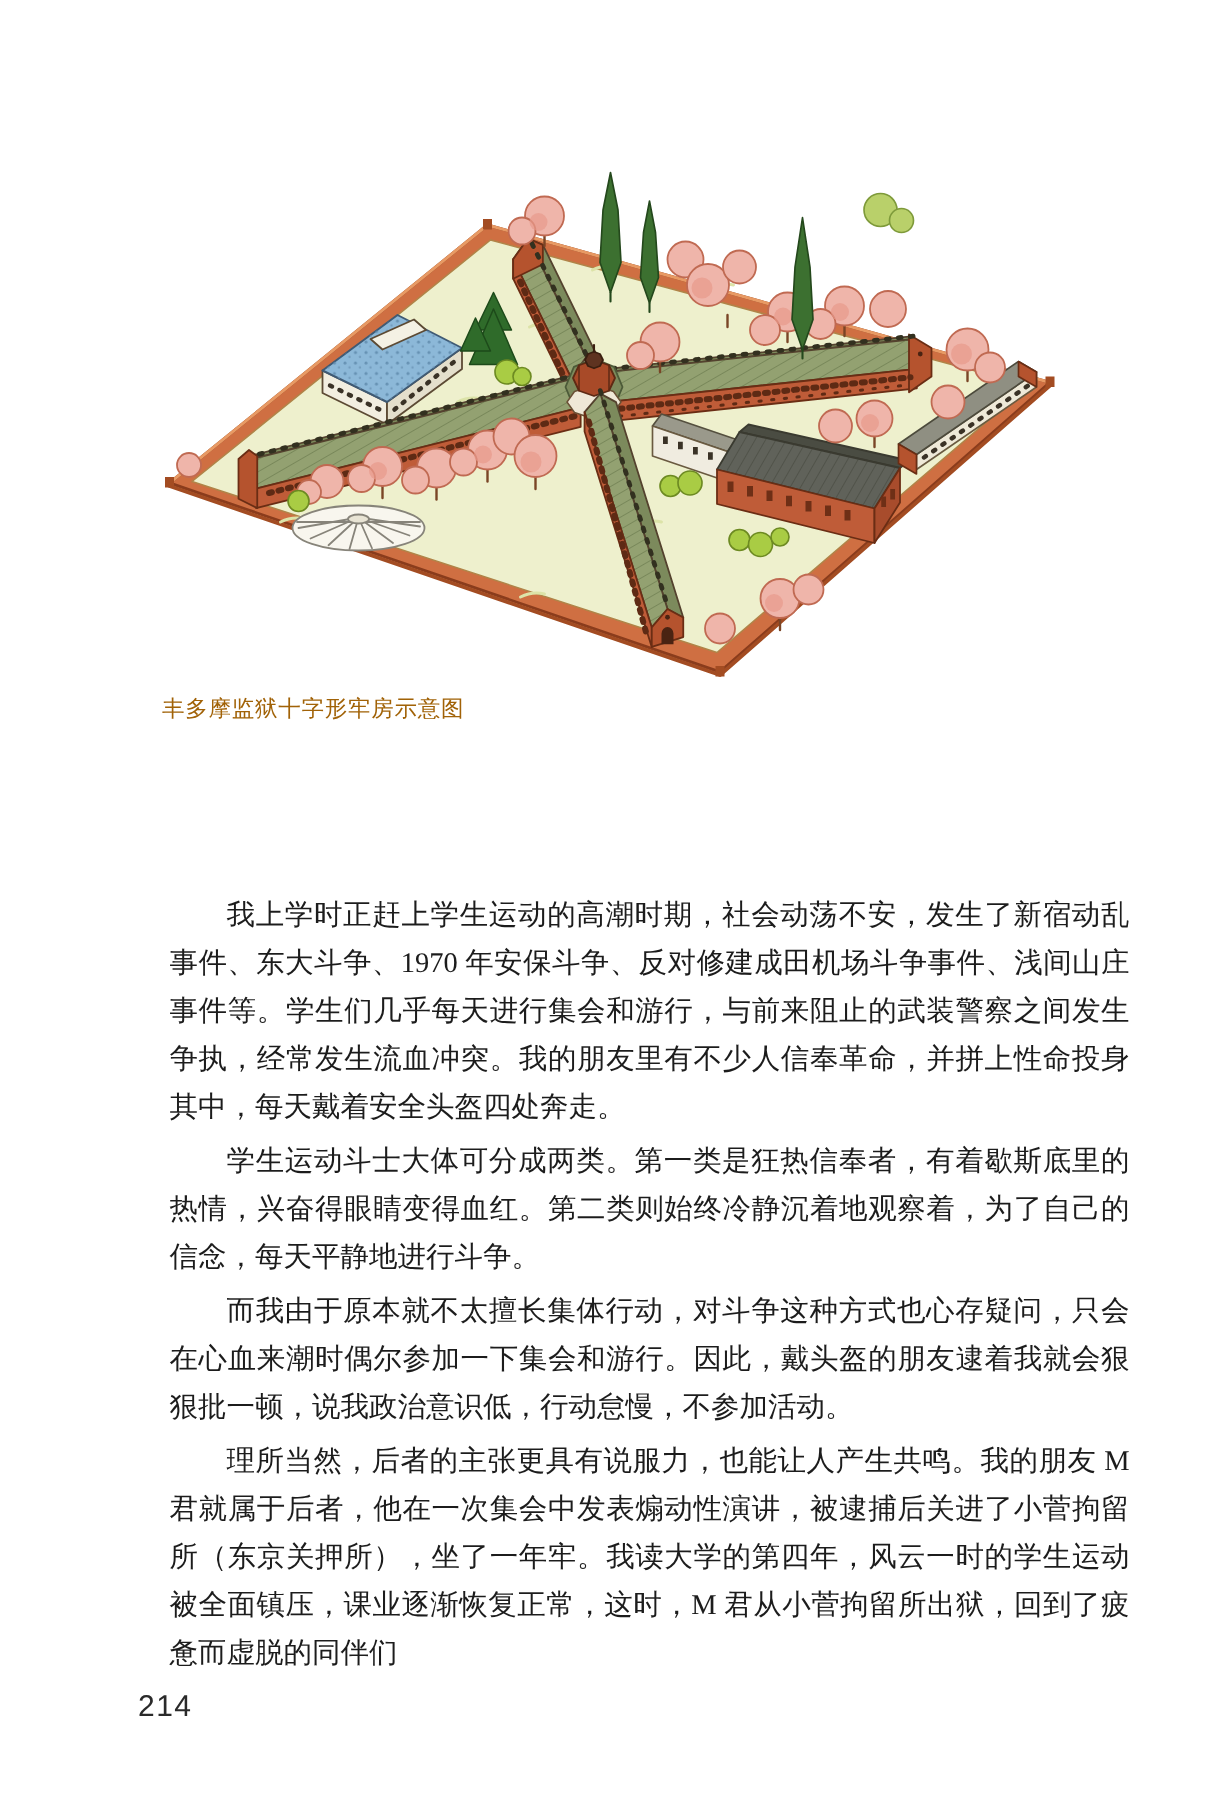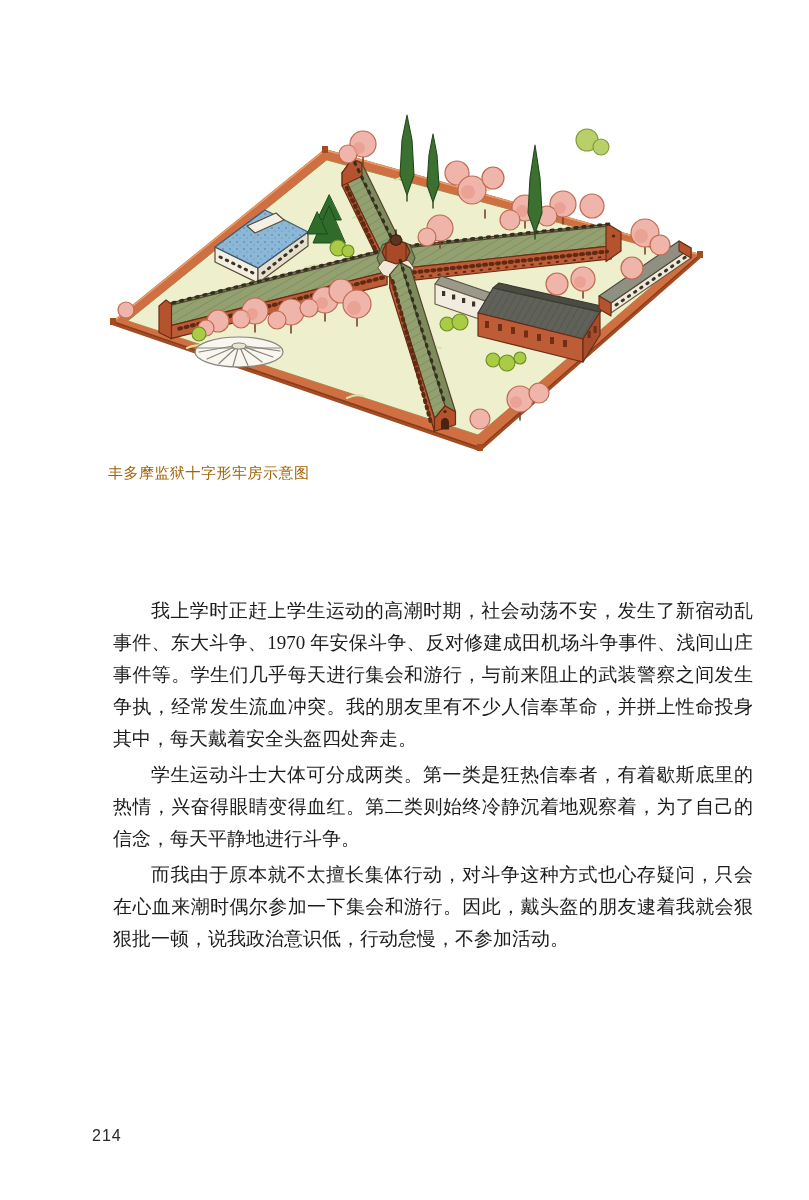--- a/index.html
+++ b/index.html
@@ -16,21 +16,21 @@
   }
   .bodytext{position:absolute;left:85px;top:595px;width:640px;color:#1c1c1c;margin-left:28px;}
   .bodytext p{
     margin:0 0 4px 0;font-size:19px;line-height:32px;
     text-align:justify;text-justify:inter-ideograph;text-indent:2em;
   }
   .bodytext p:last-child{margin-bottom:0;}
   .pagenum{
     position:absolute;left:92px;top:1127px;
     font-family:"Liberation Sans","DejaVu Sans",sans-serif;
-    font-size:16px;color:#2a2a2a;letter-spacing:1px;
+    font-size:20px;color:#2a2a2a;letter-spacing:1px;
   }
 </style>
 </head>
 <body>
 
 <div class="page">
 
   <figure class="figure" style="margin:0">
     <svg viewBox="0 0 620 365" stroke-linejoin="round" stroke-linecap="round">
       <defs>
@@ -290,17 +290,18 @@
       </g>
     </svg>
   </figure>
 
   <figcaption class="figcaption">丰多摩监狱十字形牢房示意图</figcaption>
 
   <main class="bodytext">
     <p>我上学时正赶上学生运动的高潮时期，社会动荡不安，发生了新宿动乱事件、东大斗争、1970 年安保斗争、反对修建成田机场斗争事件、浅间山庄事件等。学生们几乎每天进行集会和游行，与前来阻止的武装警察之间发生争执，经常发生流血冲突。我的朋友里有不少人信奉革命，并拼上性命投身其中，每天戴着安全头盔四处奔走。</p>
     <p>学生运动斗士大体可分成两类。第一类是狂热信奉者，有着歇斯底里的热情，兴奋得眼睛变得血红。第二类则始终冷静沉着地观察着，为了自己的信念，每天平静地进行斗争。</p>
     <p>而我由于原本就不太擅长集体行动，对斗争这种方式也心存疑问，只会在心血来潮时偶尔参加一下集会和游行。因此，戴头盔的朋友逮着我就会狠狠批一顿，说我政治意识低，行动怠慢，不参加活动。</p>
+    <p>理所当然，后者的主张更具有说服力，也能让人产生共鸣。我的朋友 M 君就属于后者，他在一次集会中发表煽动性演讲，被逮捕后关进了小菅拘留所（东京关押所），坐了一年牢。我读大学的第四年，风云一时的学生运动被全面镇压，课业逐渐恢复正常，这时，M 君从小菅拘留所出狱，回到了疲惫而虚脱的同伴们</p>
   </main>
 
   <div class="pagenum">214</div>
 
 </div>
 
 </body></html>

